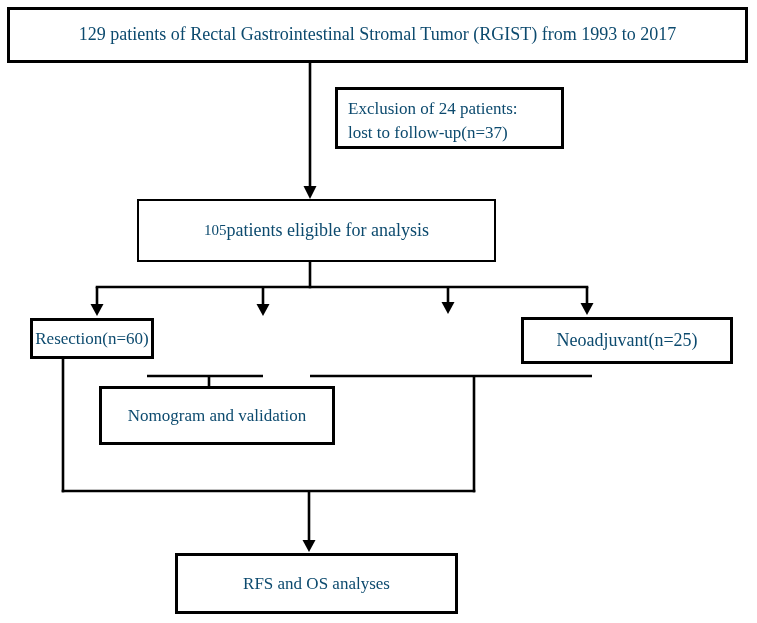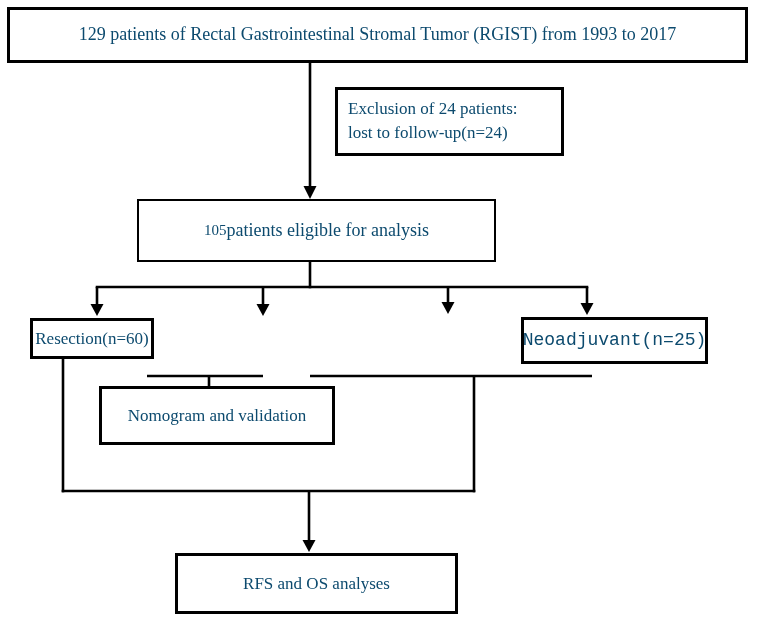--- a/index.html
+++ b/index.html
@@ -35,39 +35,39 @@
     font-size: 17px;
     line-height: 1.25;
   }
   .box-total {
     left: 7px; top: 7px; width: 741px; height: 56px;
     font-size: 18px;
     align-items: flex-start;
     padding-top: 13px;
   }
   .box-exclusion {
-    left: 335px; top: 87px; width: 229px; height: 69px;
+    left: 335px; top: 87px; width: 229px; height: 62px;
     align-items: flex-start;
     justify-content: flex-start;
     text-align: left;
     padding: 7px 8px 0 10px;
     line-height: 1.4;
   }
   .box-eligible {
     left: 137px; top: 199px; width: 359px; height: 63px;
     border-width: 2px;
     font-size: 18px;
   }
   .box-eligible .count {
     font-size: 15px;
   }
   .box-resection   { left: 30px;  top: 318px; width: 124px; height: 41px; }
   .box-adjuvant    { left: 199px; top: 318px; width: 155px; height: 41px; }
   .box-imatinib    { left: 365px; top: 316px; width: 146px; height: 44px; }
-  .box-neoadjuvant { left: 521px; top: 317px; width: 187px; height: 47px; font-size: 18px; font-family: Liberation Mono, monospace; }
+  .box-neoadjuvant { left: 521px; top: 317px; width: 212px; height: 47px; font-size: 18px; }
   .box-nomogram    { left: 99px;  top: 386px; width: 236px; height: 59px; }
   .box-outcome     { left: 155px; top: 553px; width: 283px; height: 61px; margin-left: 20px; }
 </style>
 </head>
 <body>
 
 <div id="canvas">
 
   <svg id="connectors" viewBox="0 0 757 623" xmlns="http://www.w3.org/2000/svg">
     <g stroke="#000000" stroke-width="2.6" fill="#000000">
@@ -127,21 +127,21 @@
     </g>
   </svg>
 
   <div class="box box-total">
     <span>129 patients of Rectal Gastrointestinal Stromal Tumor (RGIST) from 1993 to 2017</span>
   </div>
 
   <div class="box box-exclusion">
     <span>
       <span>Exclusion of 24 patients:</span><br>
-      <span>lost to follow-up(n=24)</span>
+      <span>lost to follow-up(n=37)</span>
     </span>
   </div>
 
   <div class="box box-eligible">
     <span class="count">105</span>
     <span>patients eligible for analysis</span>
   </div>
 
   <div class="box box-resection">
     <span>Resection(n=60)</span>

